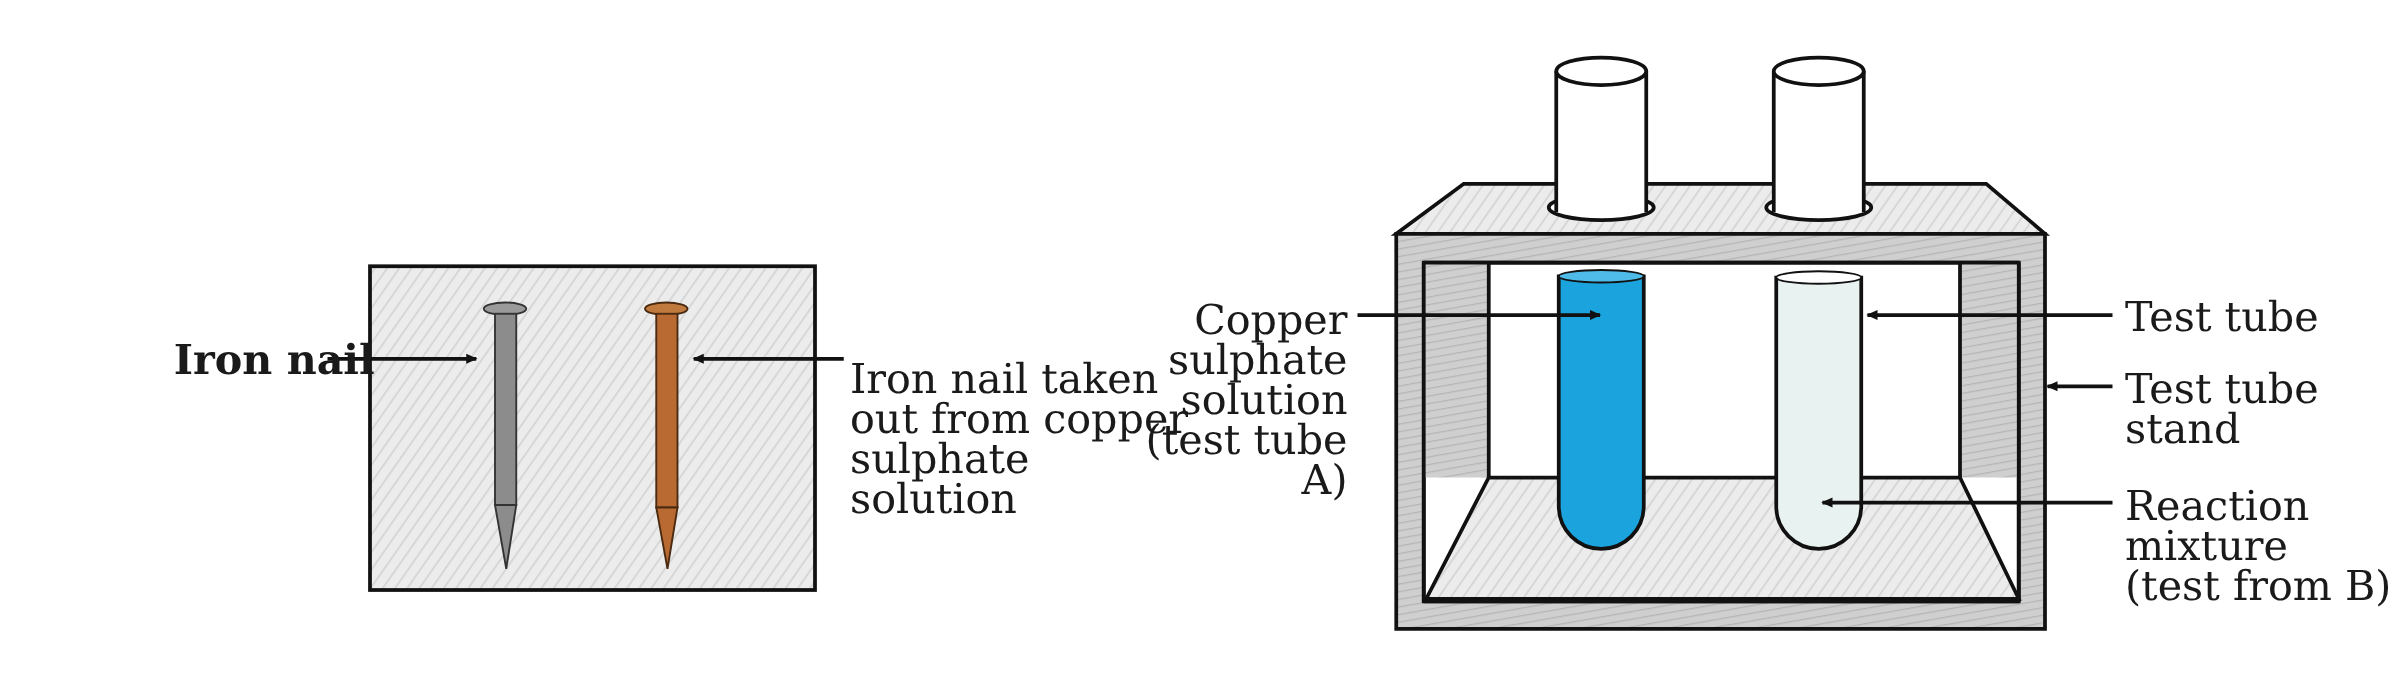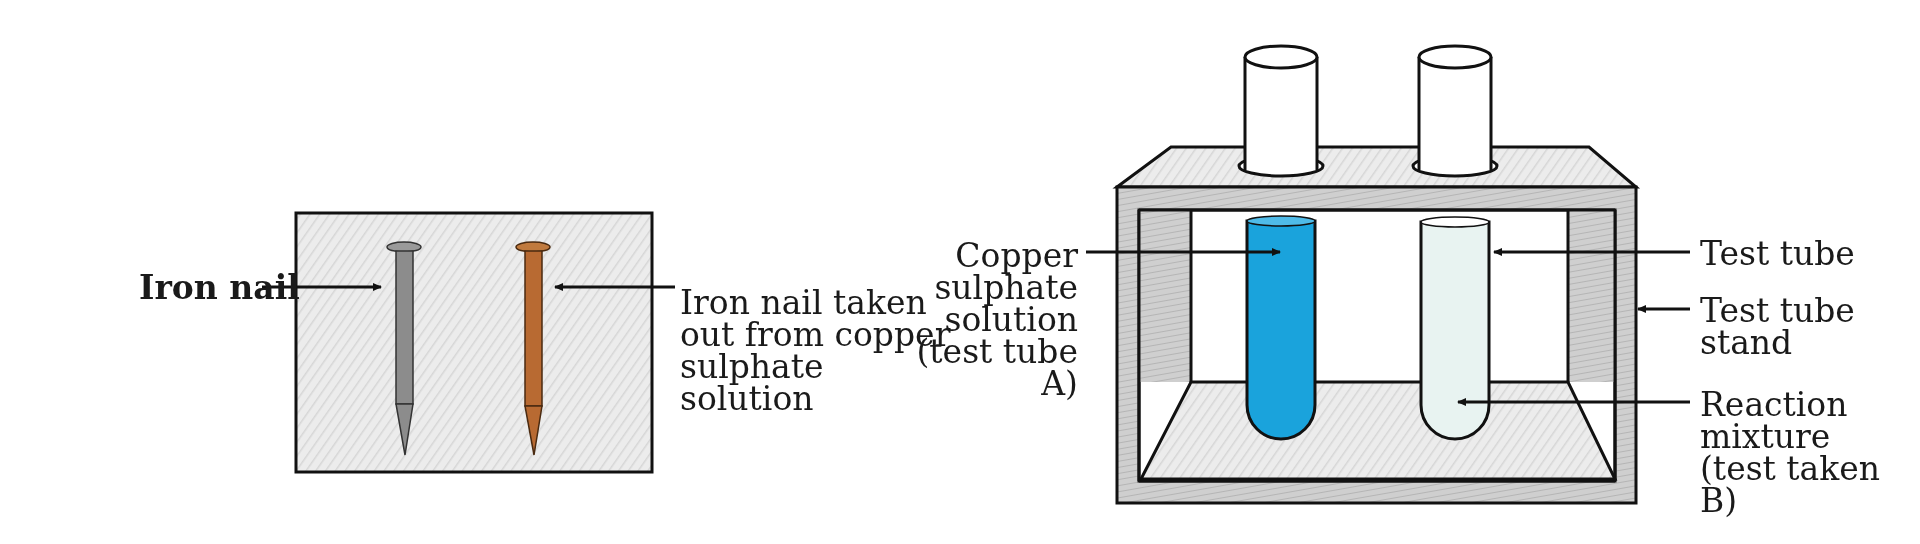--- a/index.html
+++ b/index.html
@@ -96,13 +96,13 @@
 solution</div>
 <div class="label right" style="left:900px; width:178px; top:240px;">Copper
 sulphate
 solution
 (test tube A)</div>
 <div class="label" style="left:1700px; top:238px;">Test tube</div>
 <div class="label" style="left:1700px; top:295px;">Test tube
 stand</div>
 <div class="label" style="left:1700px; top:389px;">Reaction
 mixture
-(test taken B)</div>
+(test from B)</div>
 
 </body></html>

